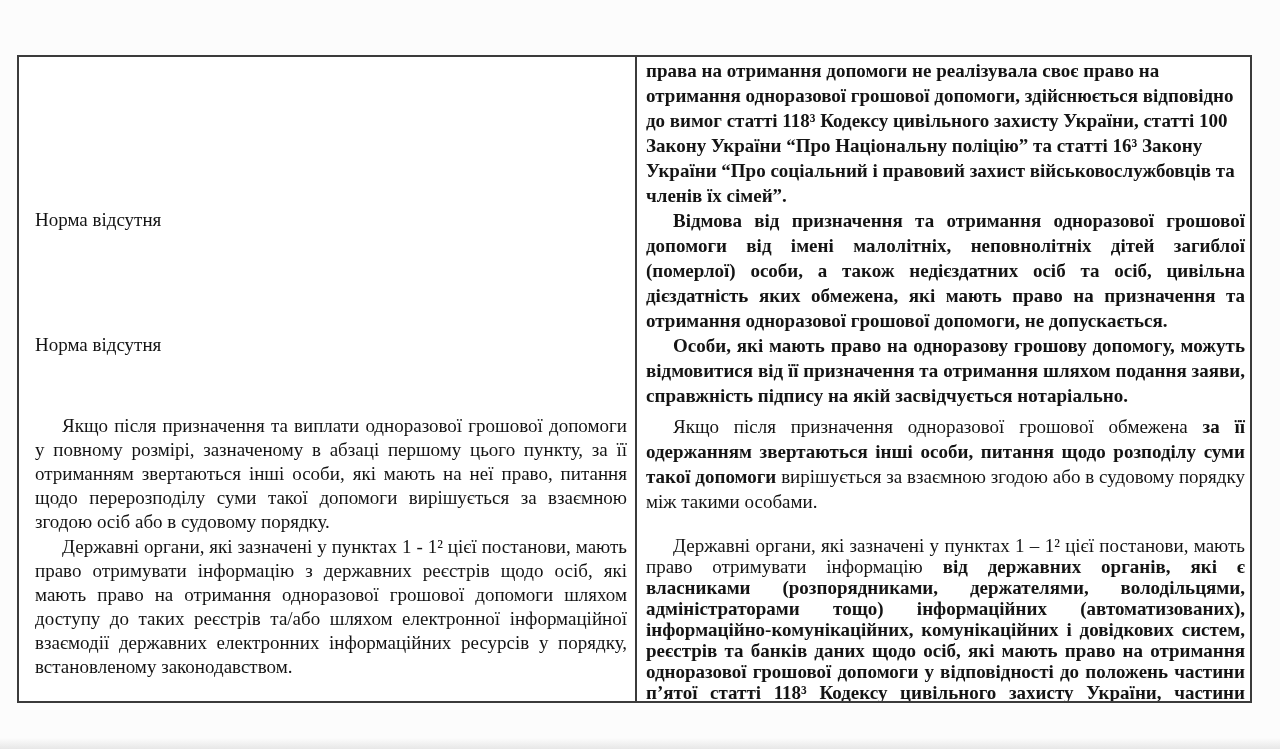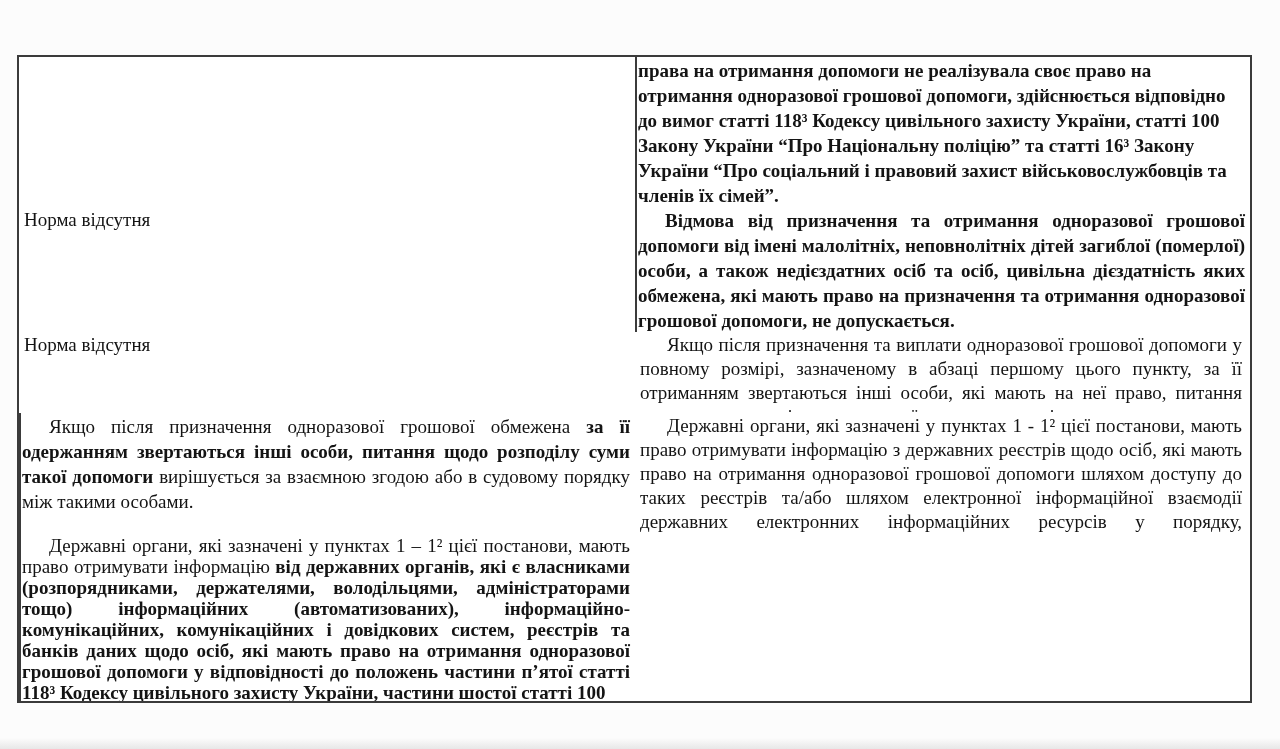--- a/index.html
+++ b/index.html
@@ -25,25 +25,25 @@
     background: #ffffff;
     display: grid;
     grid-template-columns: 616px 1fr;
     grid-template-rows: 150px 125px 81px 121px 1fr;
   }
   .cell {
     overflow: hidden;
     font-size: 19px;
   }
   .cell.left {
-    padding: 1px 8px 0 5px;
+    padding: 1px 8px 0 16px;
   }
   .cell.right {
     border-left: 2px solid #3b3b3b;
-    padding: 1px 5px 0 1px;
+    padding: 1px 5px 0 9px;
   }
   .para {
     margin: 0;
     text-align: justify;
     text-indent: 27px;
   }
   .para.no-indent {
     text-indent: 0;
     text-align: left;
   }
@@ -72,20 +72,23 @@
   <div class="cell left r2">
       <p class="para no-indent"><span>Норма відсутня</span></p>
     </div>
   <div class="cell right r2">
       <p class="para"><span class="b">Відмова від призначення та отримання одноразової грошової допомоги від імені малолітніх, неповнолітніх дітей загиблої (померлої) особи, а також недієздатних осіб та осіб, цивільна дієздатність яких обмежена, які мають право на призначення та отримання одноразової грошової допомоги, не допускається.</span></p>
     </div>
 
   <div class="cell left r3">
       <p class="para no-indent"><span>Норма відсутня</span></p>
     </div>
+  <div class="cell right r3">
+      <p class="para"><span class="b">Особи, які мають право на одноразову грошову допомогу, можуть відмовитися від її призначення та отримання шляхом подання заяви, справжність підпису на якій засвідчується нотаріально.</span></p>
+    </div>
 
   <div class="cell left r4">
       <p class="para"><span>Якщо після призначення та виплати одноразової грошової допомоги у повному розмірі, зазначеному в абзаці першому цього пункту, за її отриманням звертаються інші особи, які мають на неї право, питання щодо перерозподілу суми такої допомоги вирішується за взаємною згодою осіб або в судовому порядку.</span></p>
     </div>
   <div class="cell right r4">
       <p class="para"><span>Якщо після призначення одноразової грошової обмежена </span><span class="b">за її одержанням звертаються інші особи, питання щодо розподілу суми такої допомоги </span><span>вирішується за взаємною згодою або в судовому порядку між такими особами.</span></p>
     </div>
 
   <div class="cell left r5">
       <p class="para"><span>Державні органи, які зазначені у пунктах 1 - 1² цієї постанови, мають право отримувати інформацію з державних реєстрів щодо осіб, які мають право на отримання одноразової грошової допомоги шляхом доступу до таких реєстрів та/або шляхом електронної інформаційної взаємодії державних електронних інформаційних ресурсів у порядку, встановленому законодавством.</span></p>

